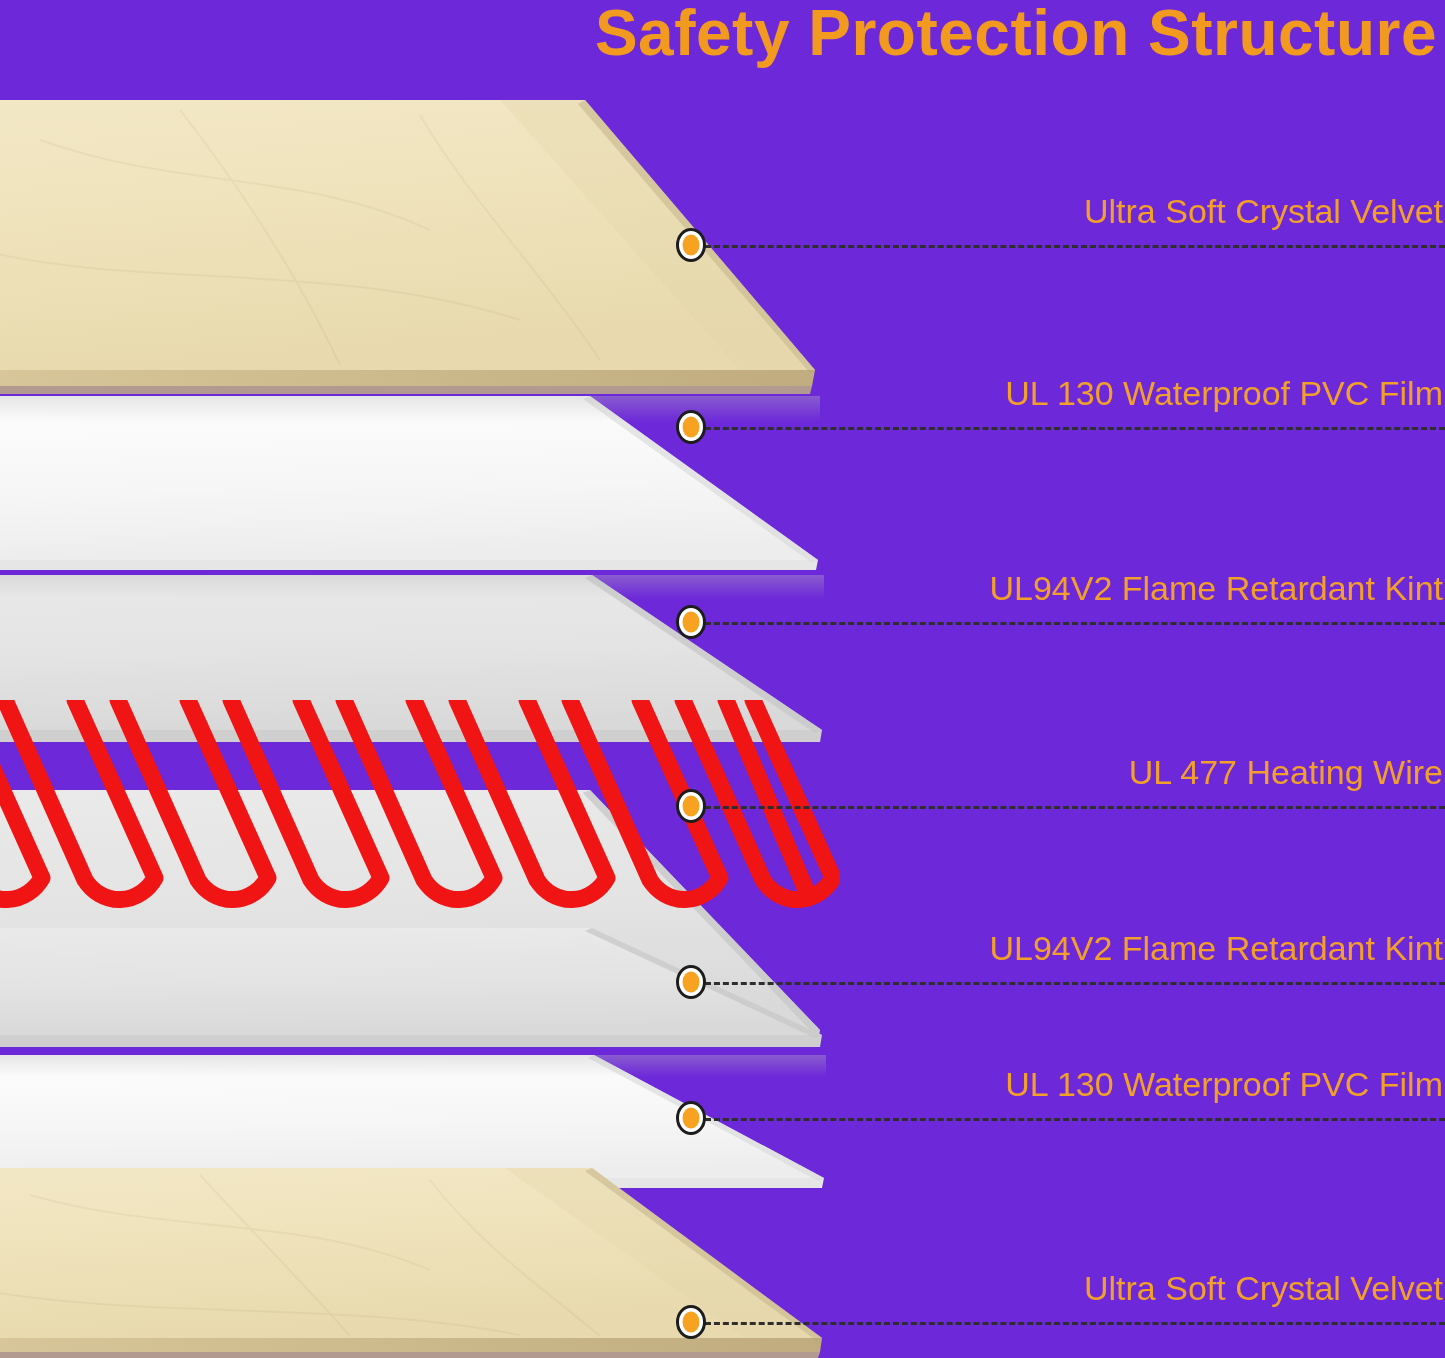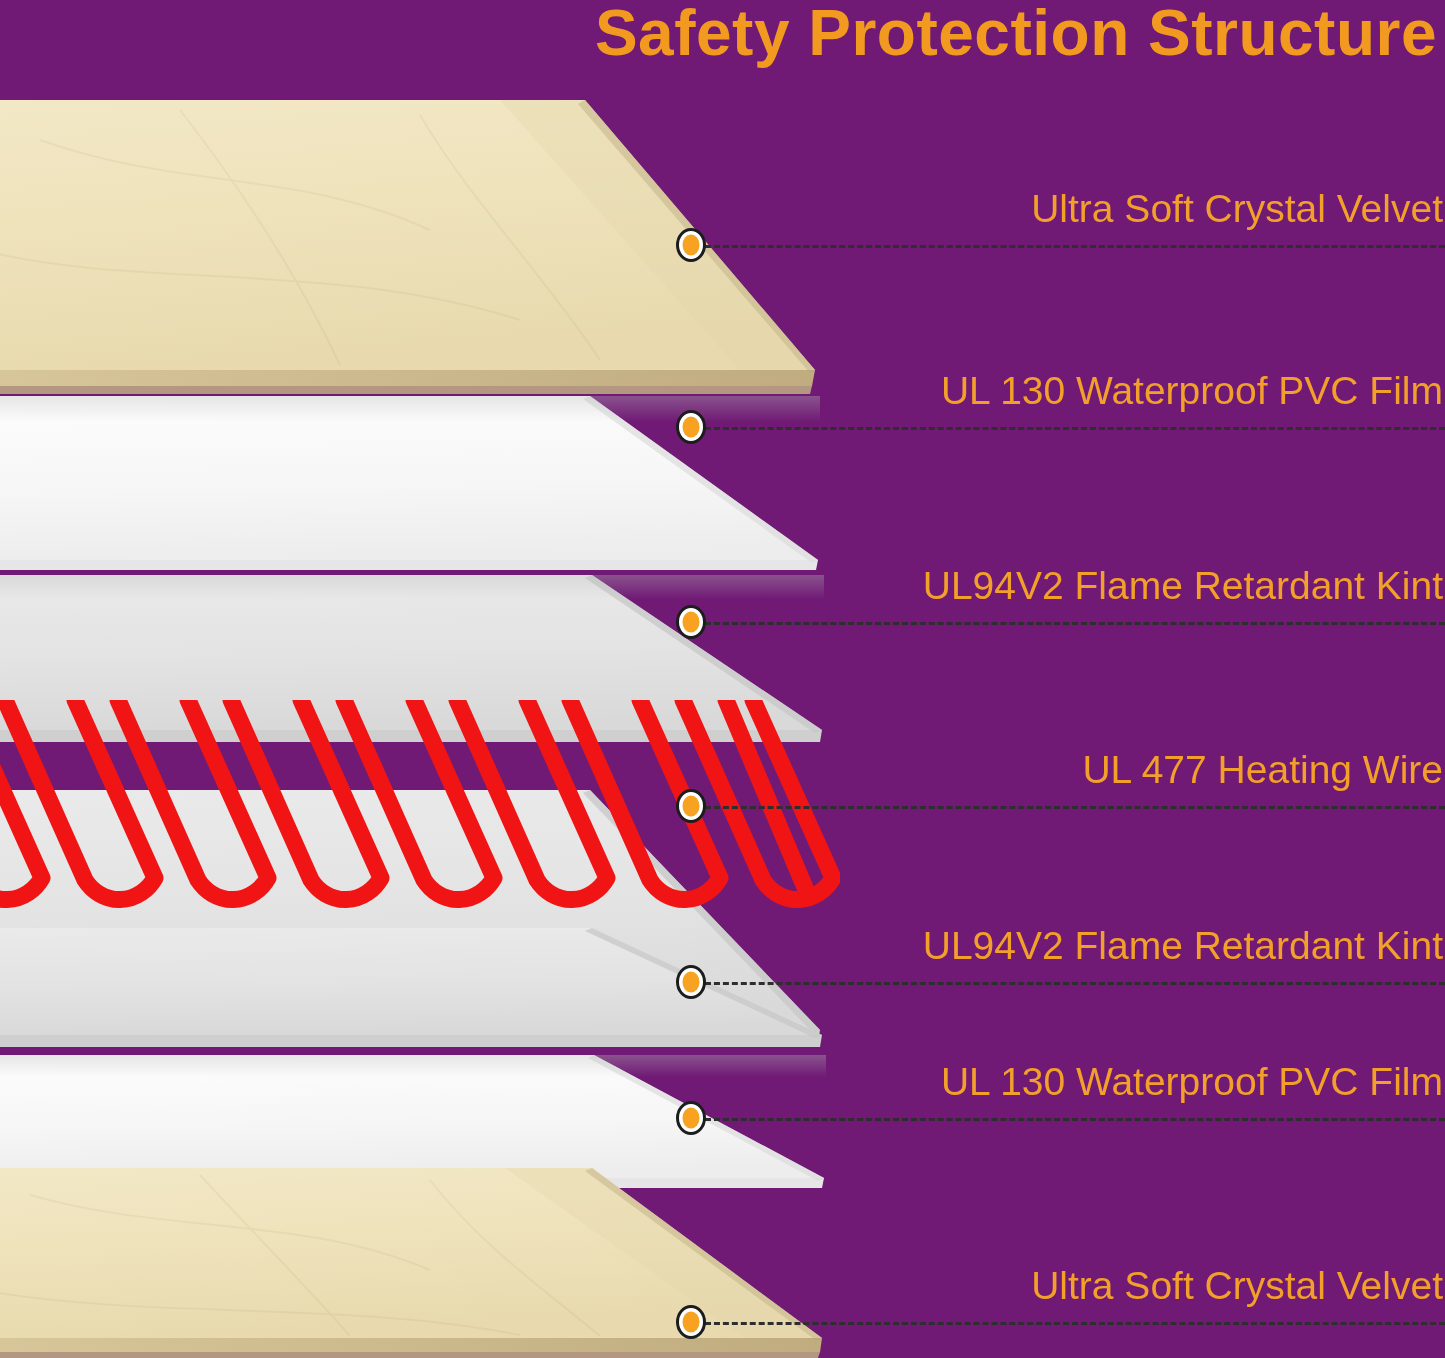--- a/index.html
+++ b/index.html
@@ -7,21 +7,21 @@
     padding: 0;
     background: #ffffff;
   }
   body {
     font-family: "Liberation Sans", sans-serif;
   }
   #stage {
     position: relative;
     width: 1445px;
     height: 1358px;
-    background: #701a75;
+    background: #6d28d9;
     overflow: hidden;
   }
 
   
   #title {
     position: absolute;
     left: 0;
     top: -4px;
     width: 1445px;
     text-align: right;
@@ -47,21 +47,21 @@
   .callout {
     position: absolute;
     left: 0;
     width: 1445px;
     height: 0;
   }
   .callout .caption {
     position: absolute;
     right: 2px;
     bottom: 14px;
-    font-size: 39px;
+    font-size: 34px;
     color: #F2A02A;
     white-space: nowrap;
     letter-spacing: 0px;
   }
   .leader {
     position: absolute;
     height: 0;
     border-top: 3px dashed #2e2e2e;
     top: 0;
   }

